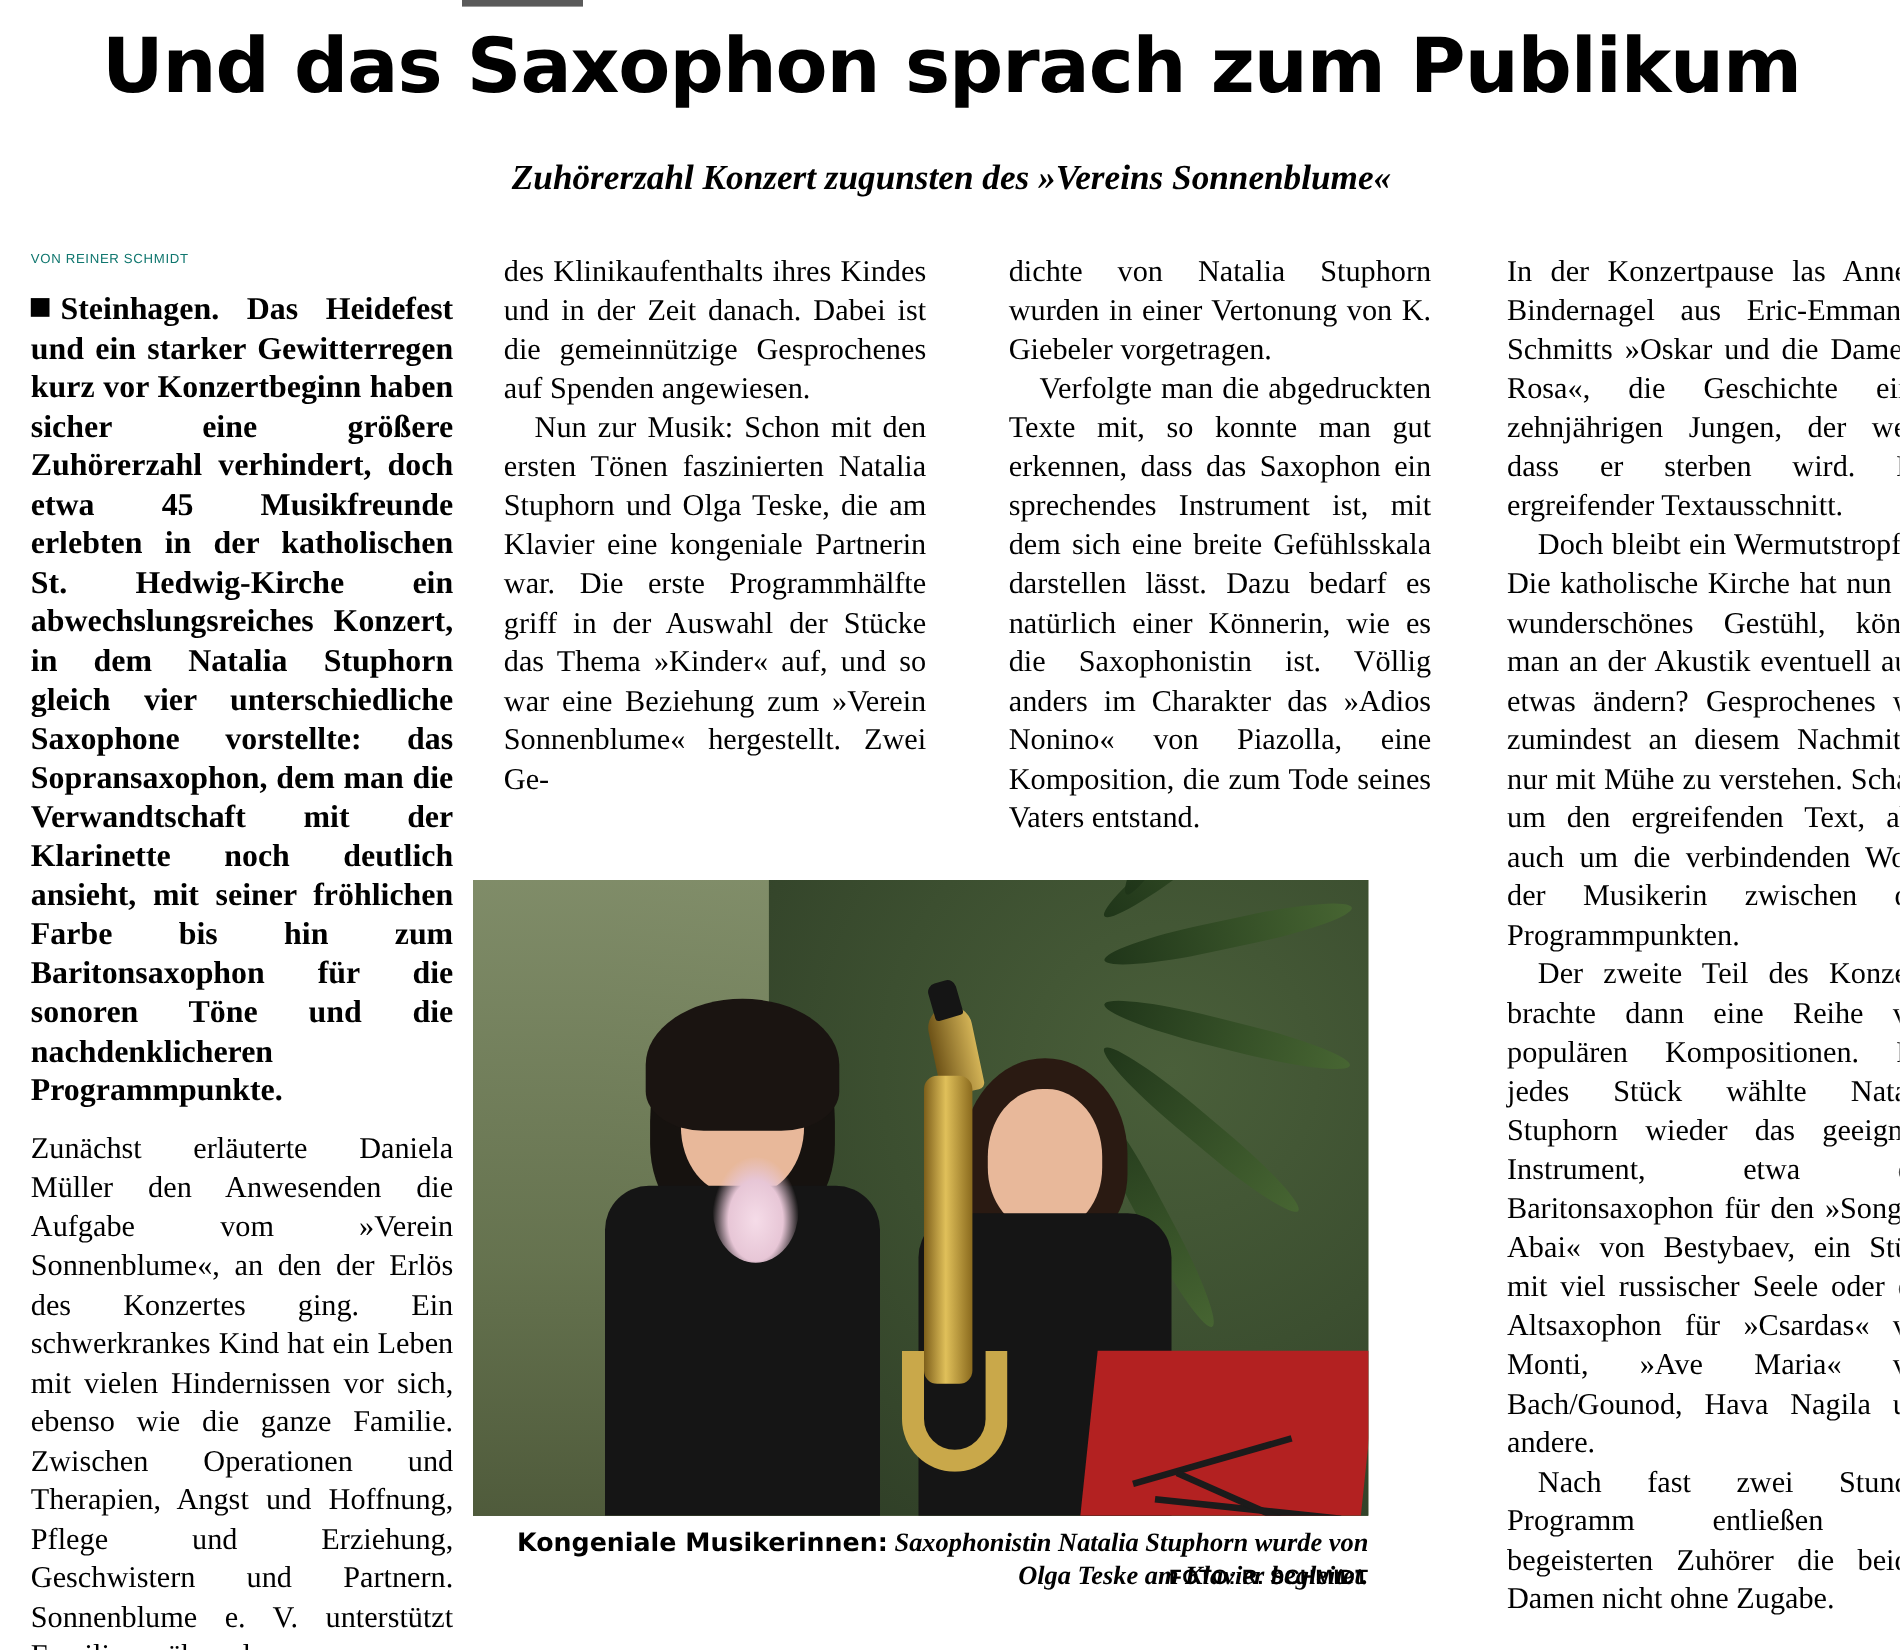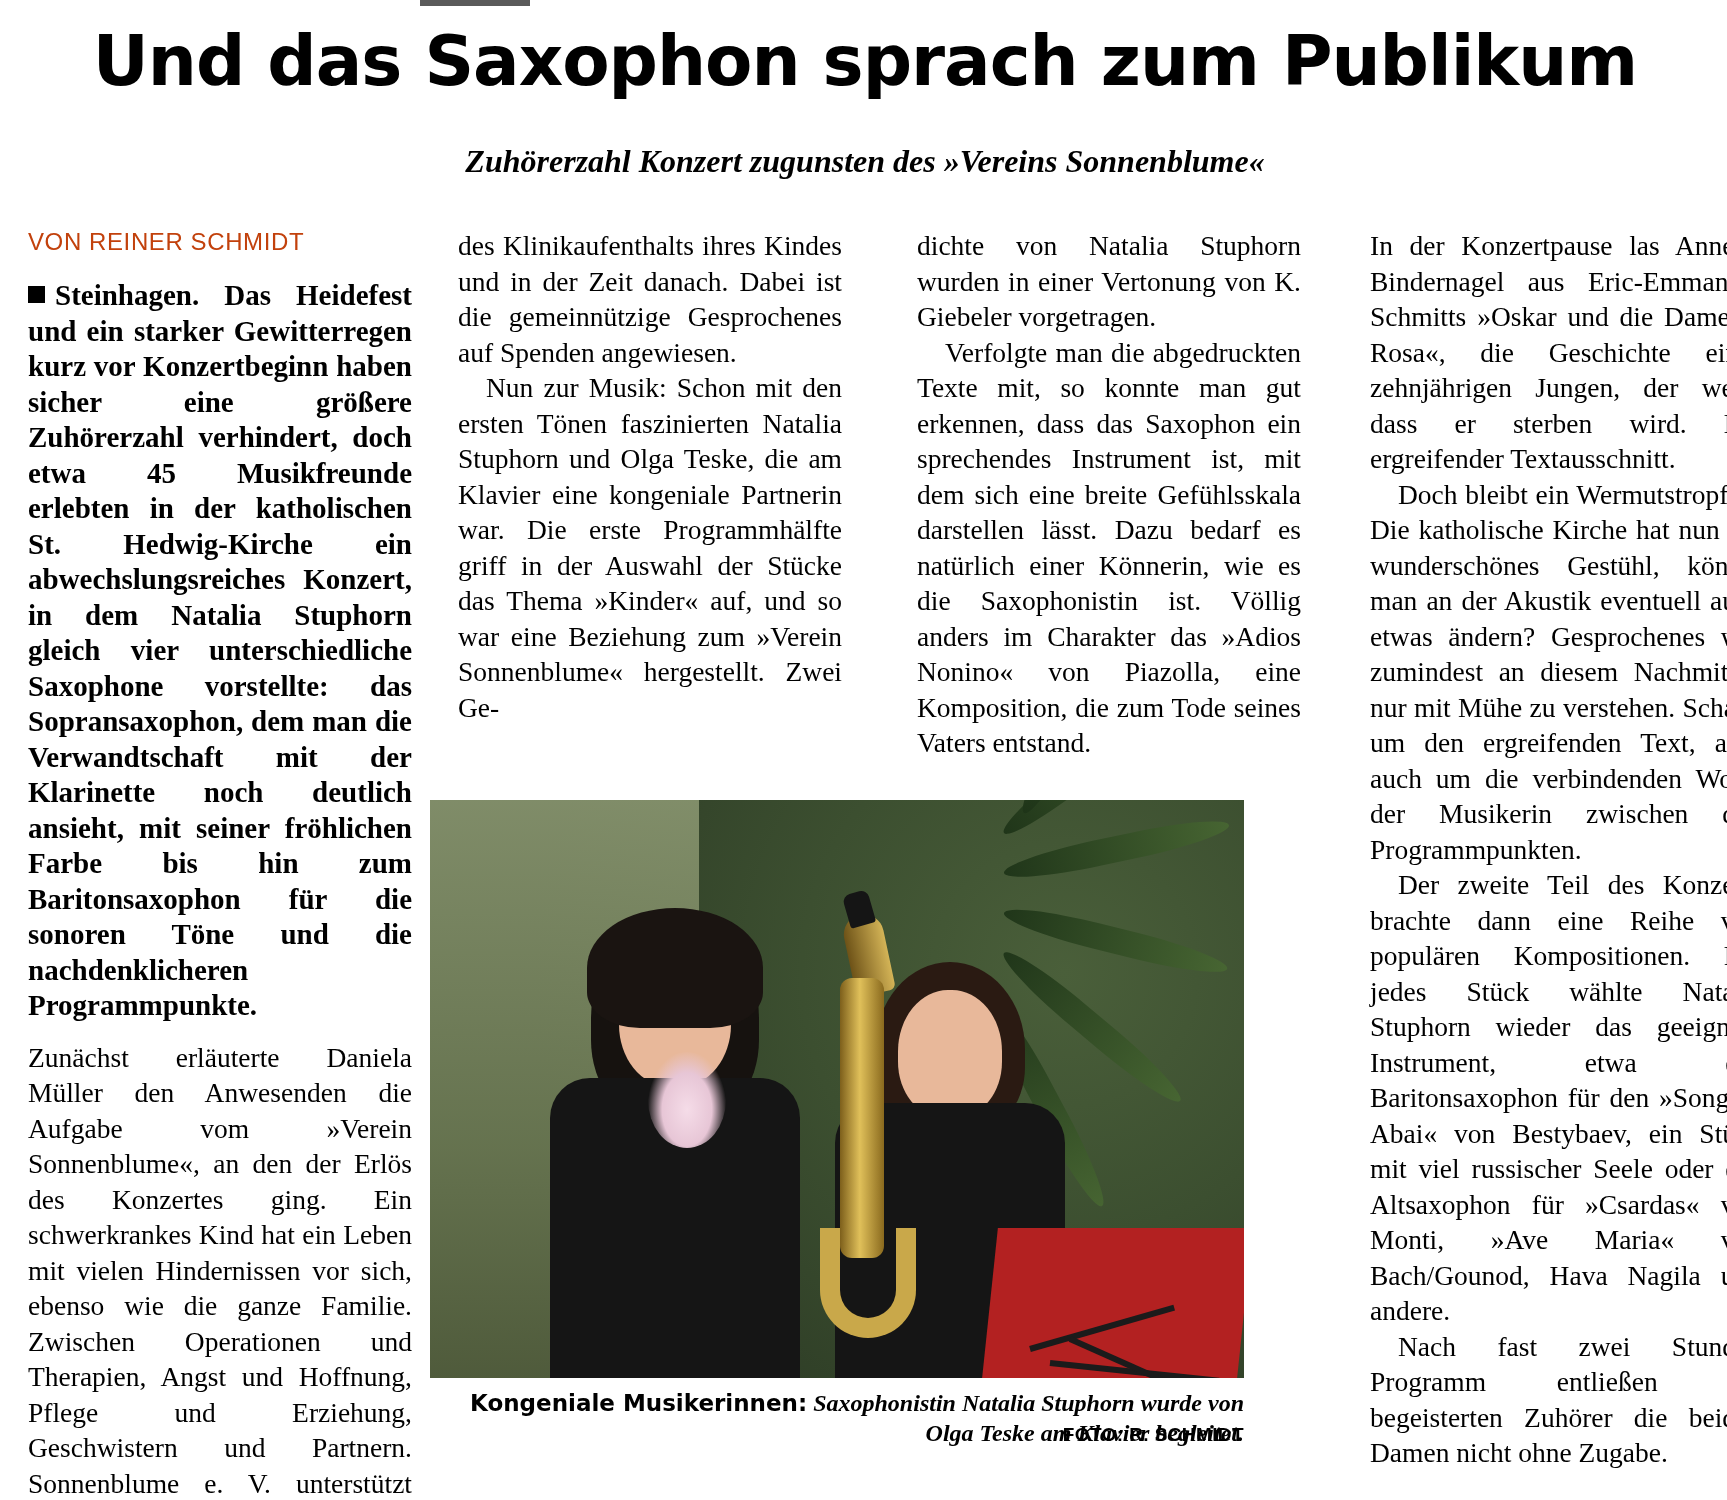--- a/index.html
+++ b/index.html
@@ -66,24 +66,24 @@
     position: absolute;
     top: 0;
     width: 384px;
   }
   .col1 { left: 0px; }
   .col2 { left: 430px; }
   .col3 { left: 860px; margin-left: 29px; }
   .col4 { left: 1342px; width: 392px;}
   .byline {
     font-family: "Liberation Sans", sans-serif;
-    font-size: 24px;
+    font-size: 12px;
     letter-spacing: 0.6px;
     margin-bottom: 22px;
-    color: #c2410c;
+    color: #0f766e;
   }
   p.body {
     margin: 0;
     font-size: 27.5px;
     line-height: 35.5px;
     text-align: justify;
     text-justify: inter-word;
     hyphens: manual;
   }
   p.body + p.body {

